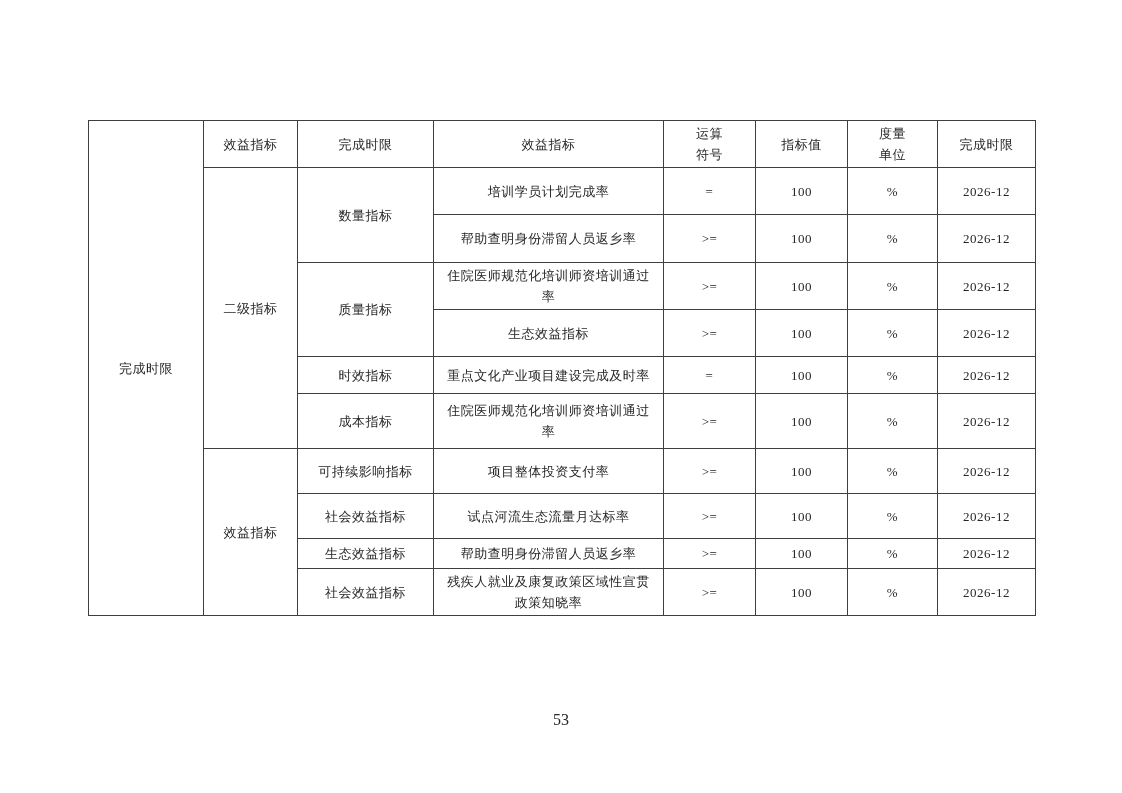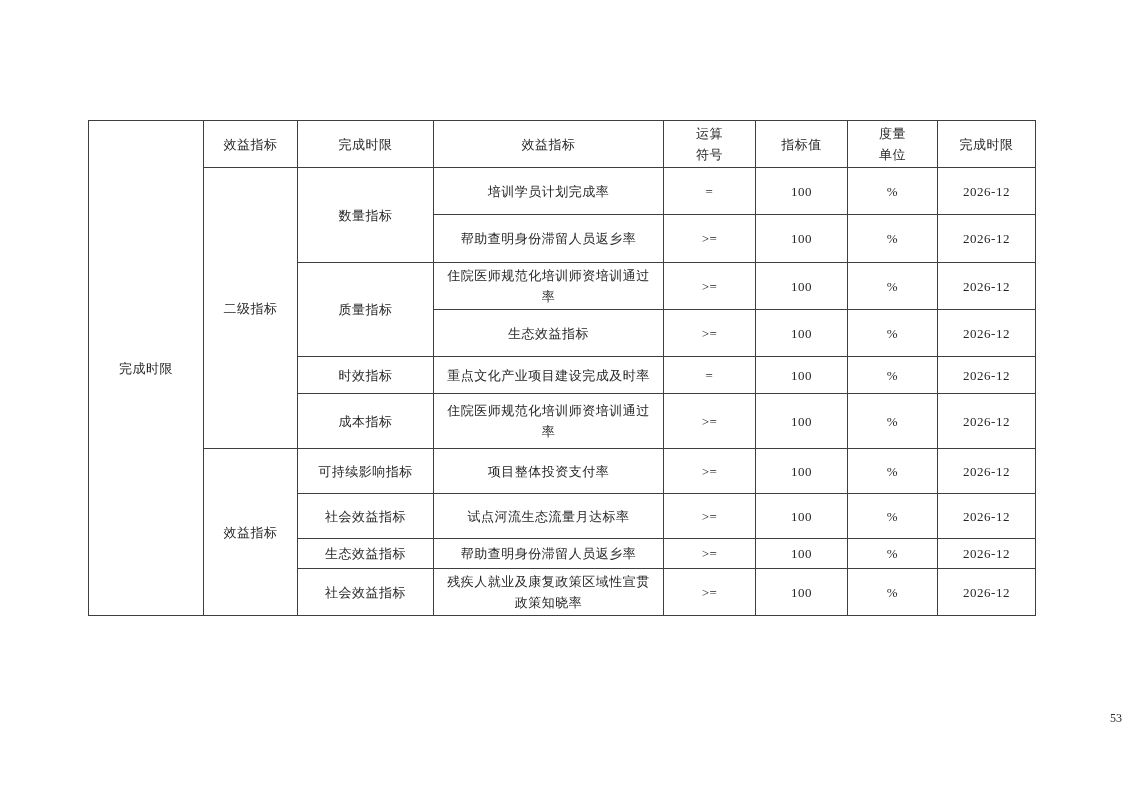--- a/index.html
+++ b/index.html
@@ -40,22 +40,22 @@
   }
   .num {
     letter-spacing: 0px;
     font-size: 13px;
   }
   .page-number {
     position: absolute;
     left: 0;
     top: 711px;
     width: 100%;
-    text-align: right;
-    font-size: 12px;
+    text-align: center;
+    font-size: 16px;
     color: #262626;
     font-family: Liberation Serif, serif;
   }
 </style>
 </head>
 <body>
 
 <div class="page">
 
   <table class="indicator-table">

